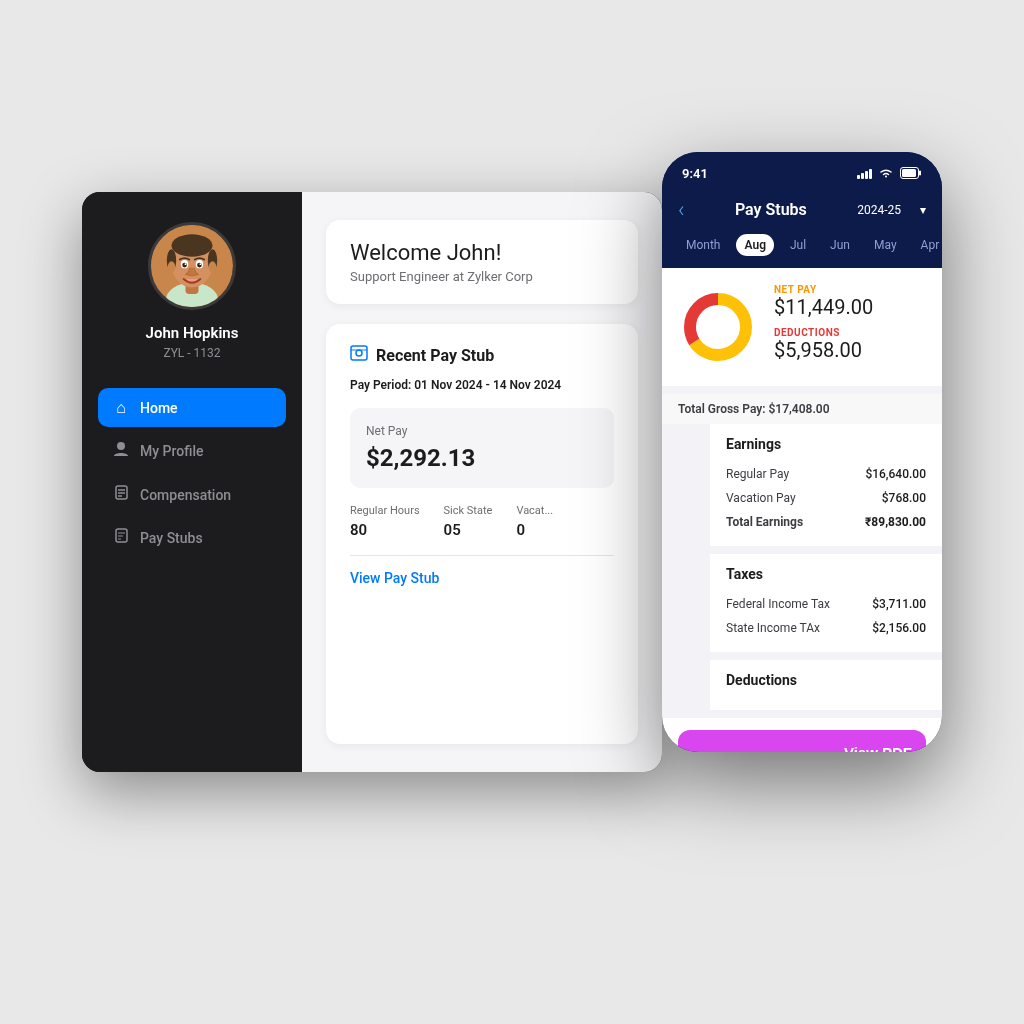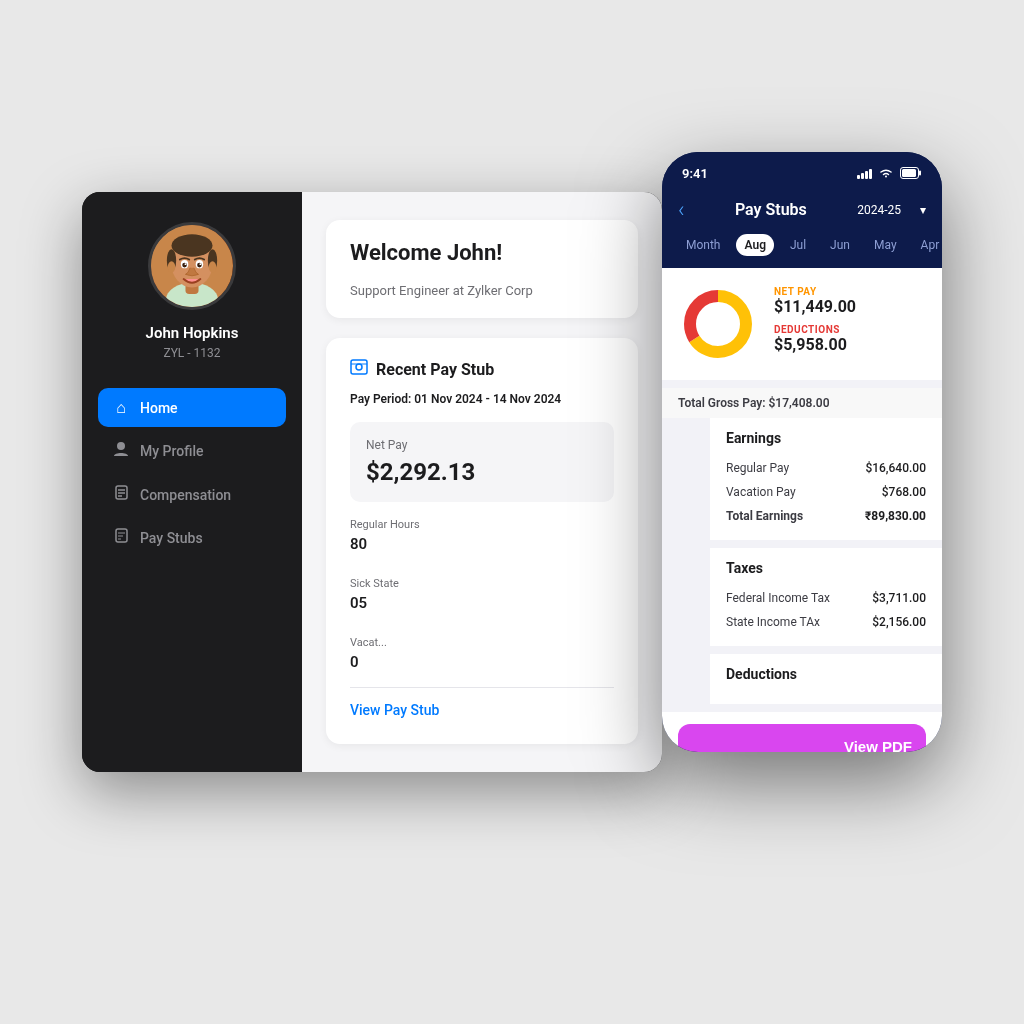--- a/index.html
+++ b/index.html
@@ -125,23 +125,23 @@
 
     .welcome-card {
       background: #ffffff;
       border-radius: 14px;
       padding: 20px 24px;
       box-shadow: 0 2px 8px rgba(0,0,0,0.06);
     }
 
     .welcome-title {
       font-size: 22px;
-      font-weight: 700;
-      color: #1c1c1e;
-      margin-bottom: 18px;
+      font-weight: 400;
+      color: #1c1c1e;
+      margin-bottom: 4px;
     }
 
     .welcome-subtitle {
       font-size: 13px;
       color: #6e6e73;
     }
 
     .pay-stub-card {
       background: #ffffff;
       border-radius: 14px;
@@ -195,21 +195,20 @@
     .net-pay-amount {
       font-size: 24px;
       font-weight: 700;
       color: #1c1c1e;
     }
 
     .hours-section {
       display: flex;
       gap: 24px;
       margin-bottom: 16px;
-      flex-direction: column;
     }
 
     .hours-item {
       display: flex;
       flex-direction: column;
       gap: 4px;
     }
 
     .hours-label {
       font-size: 11px;
@@ -371,22 +370,22 @@
       font-size: 10px;
       font-weight: 700;
       letter-spacing: 0.5px;
       text-transform: uppercase;
     }
 
     .legend-label.net { color: #ff9500; }
     .legend-label.deductions { color: #e53935; }
 
     .legend-amount {
-      font-size: 16px;
-      font-weight: 700;
+      font-size: 20px;
+      font-weight: 400;
       color: #1c1c1e;
     }
 
     .gross-pay-row {
       background: #f8f8f8;
       padding: 8px 16px;
       display: flex;
       align-items: center;
     }
 

